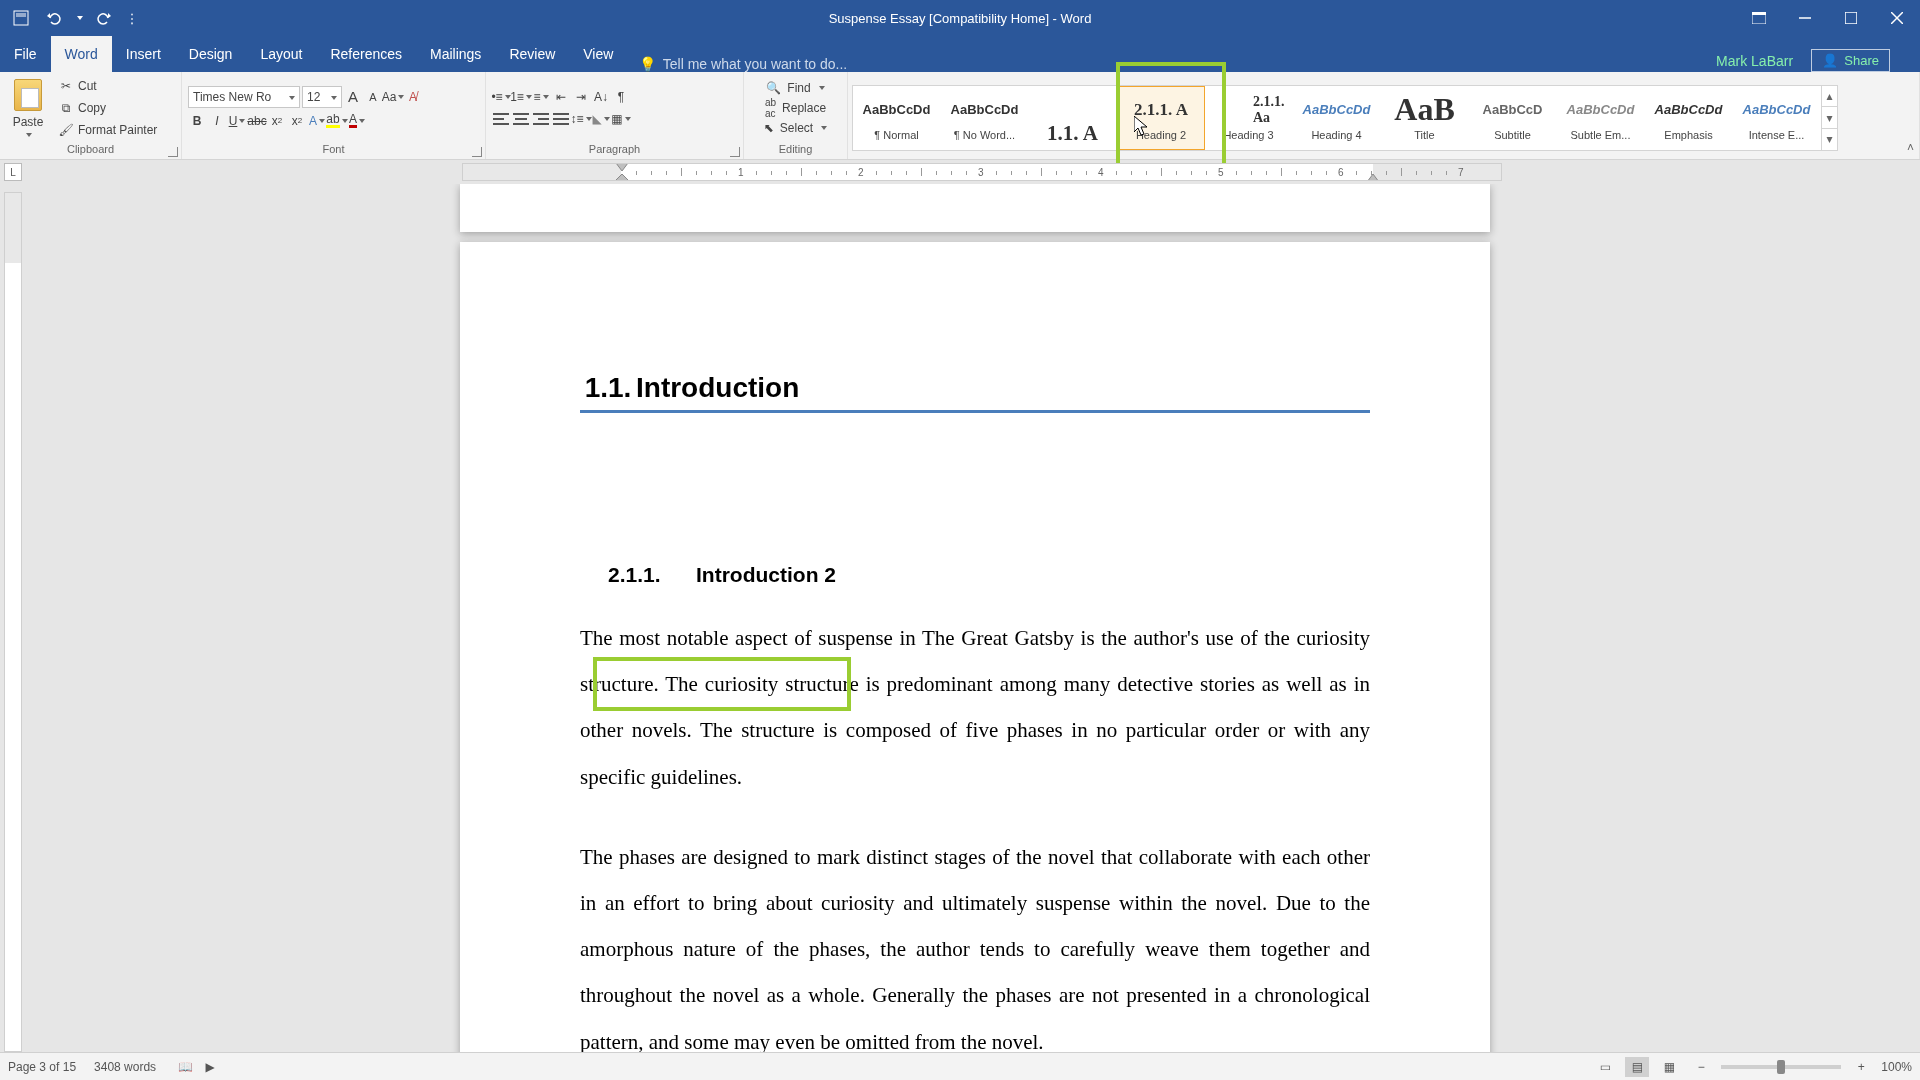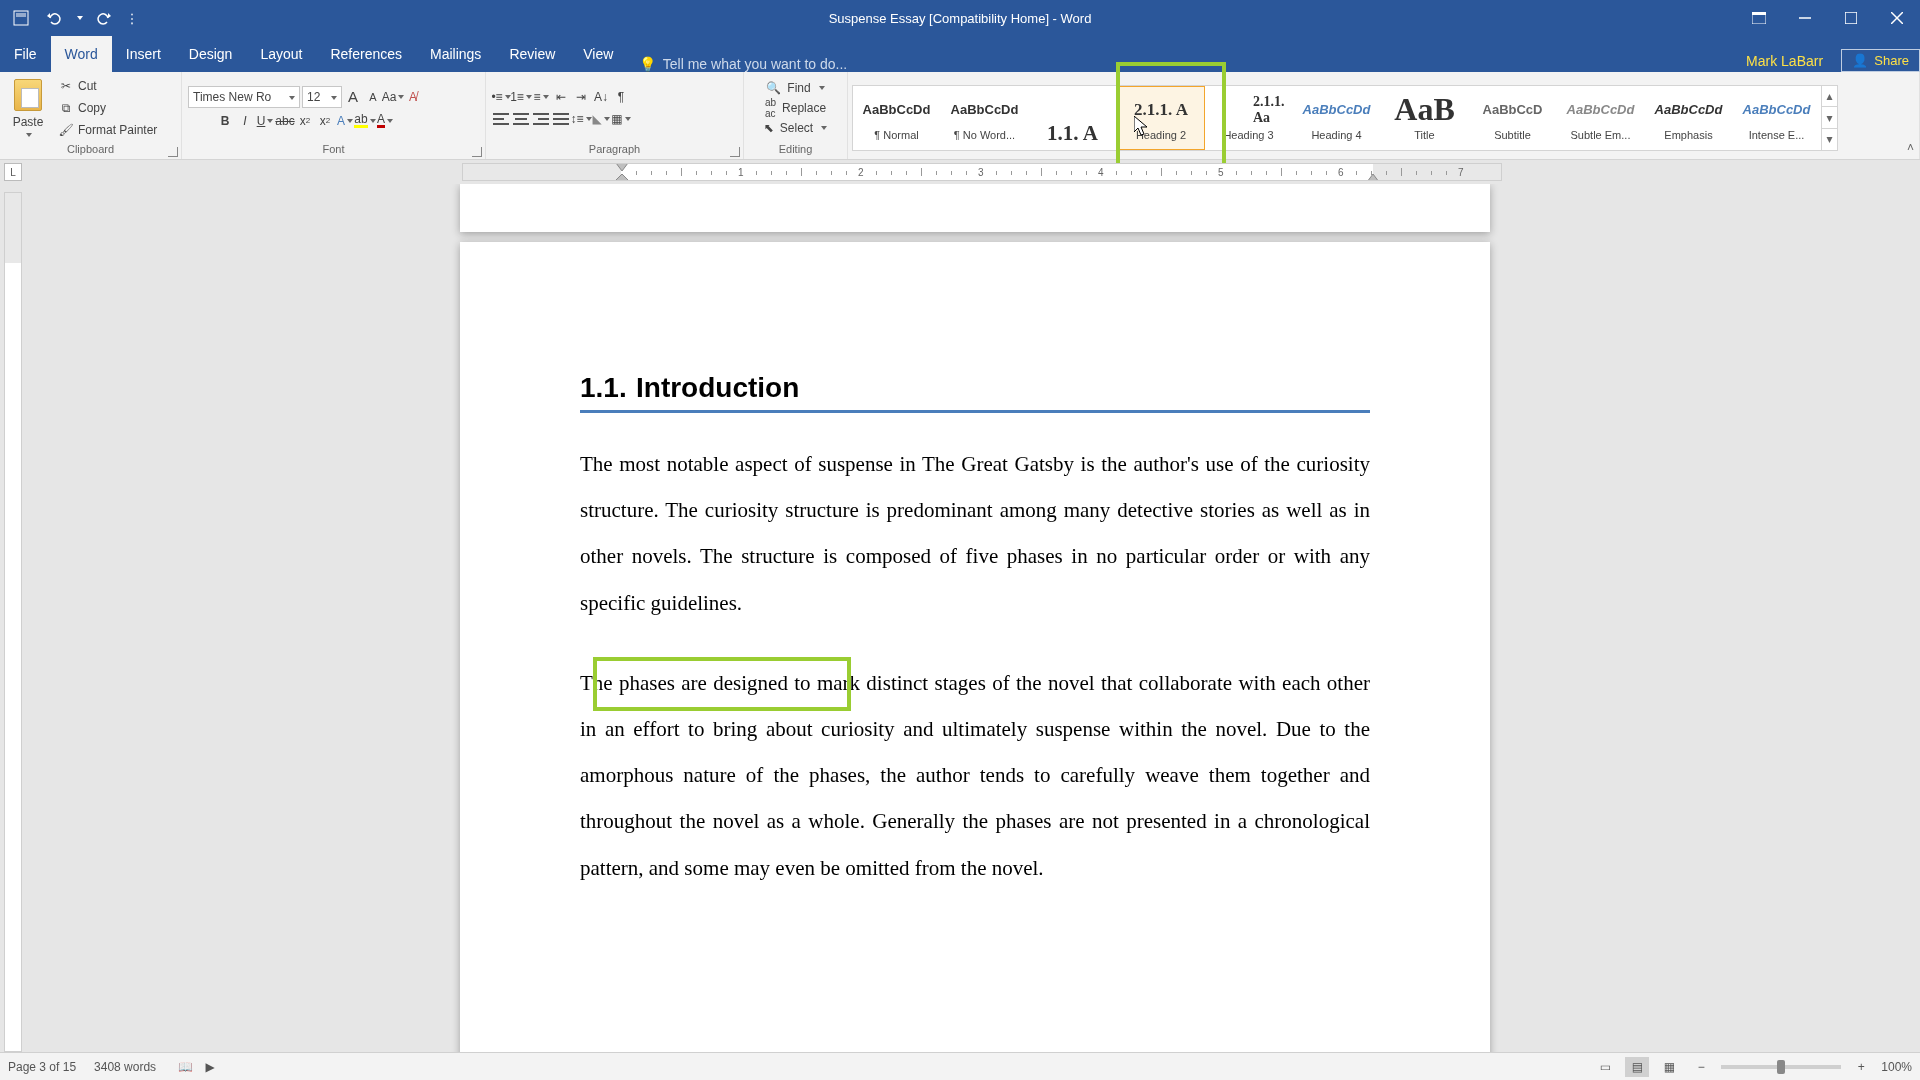--- a/index.html
+++ b/index.html
@@ -12,21 +12,21 @@
 .titlebar .title { position: absolute; left: 50%; transform: translateX(-50%); }
 .titlebar .win-controls { position: absolute; right: 0; top: 0; height: 36px; display: flex; }
 .titlebar .win-btn { width: 46px; height: 36px; display: flex; align-items: center; justify-content: center; color: #fff; }
 
 
 .menubar { background: #2b579a; height: 36px; display: flex; align-items: flex-end; color: #fff; font-size: 14px; }
 .menubar .tab { padding: 8px 14px; height: 36px; display: flex; align-items: center; }
 .menubar .tab.file { background: #2b579a; color: #fff; }
 .menubar .tab.active { background: #f3f3f3; color: #2b579a; }
 .menubar .tellme { display: flex; align-items: center; color: #cdd9ea; gap: 6px; padding-left: 12px; font-size: 14px; }
-.menubar .right { margin-left: auto; display: flex; align-items: center; gap: 18px; padding-right: 0; color: #fde047; }
+.menubar .right { margin-left: auto; display: flex; align-items: center; gap: 18px; padding-right: 30px; color: #86efac; }
 .menubar .share { border: 1px solid rgba(255,255,255,.7); padding: 3px 10px; display: flex; align-items: center; gap: 6px; font-size: 13px; }
 
 
 .ribbon { background: #f3f3f3; height: 88px; border-bottom: 1px solid #d4d4d4; display: flex; font-size: 12px; color: #444; position: relative; }
 .group { border-right: 1px solid #e1e1e1; display: flex; flex-direction: column; position: relative; }
 .group-body { flex: 1; display: flex; align-items: center; padding: 2px 6px; }
 .group-label { text-align: center; font-size: 11px; color: #666; padding-bottom: 2px; height: 16px; position: relative; }
 .group-label .dlg { position: absolute; right: 3px; bottom: 2px; width: 10px; height: 10px; border-right: 1px solid #888; border-bottom: 1px solid #888; }
 .rbtn { padding: 2px 4px; display: inline-flex; align-items: center; gap: 4px; }
 .col { display: flex; flex-direction: column; justify-content: center; gap: 2px; }
@@ -81,21 +81,21 @@
 
 
 .doc-area { position: absolute; top: 184px; left: 0; right: 0; bottom: 28px; overflow: hidden; background: #e6e6e6; }
 .v-ruler { position: absolute; left: 4px; top: 8px; width: 18px; bottom: 0; background: #fff; border: 1px solid #cfcfcf; }
 .v-ruler .shade { position: absolute; left: 0; width: 100%; background: #e8e8e8; }
 .page { position: absolute; left: 460px; top: 0; width: 1030px; background: #fff; box-shadow: 0 2px 8px rgba(0,0,0,.3); padding: 0; }
 .page-pad { padding: 130px 120px 60px 120px; position: relative; }
 .page-break { position: absolute; left: 460px; top: 0; width: 1030px; height: 48px; background: #fff; box-shadow: 0 2px 8px rgba(0,0,0,.3); }
 
 .h1-line { display: flex; align-items: baseline; font-family: "Times New Roman", serif; font-weight: bold; font-size: 28px; color: #000; }
-.h1-num { width: 56px; }
+.h1-num { width: 56px; text-align: center; }
 .h1-underline { height: 3px; background: #4a7ebb; width: 790px; margin-top: 6px; }
 
 .h2-line { display: flex; align-items: baseline; font-family: "Times New Roman", serif; font-weight: bold; font-size: 21px; color: #000; margin-top: 150px; margin-left: 28px; }
 .h2-num { width: 88px; }
 
 .body-p { font-family: "Times New Roman", serif; font-size: 21px; color: #000; text-align: justify; line-height: 2.2; margin-top: 28px; }
 
 
 .statusbar { position: absolute; bottom: 0; left: 0; right: 0; height: 28px; background: #f3f3f3; border-top: 1px solid #d0d0d0; display: flex; align-items: center; font-size: 12px; color: #555; padding: 0 8px; }
 .statusbar .right { margin-left: auto; display: flex; align-items: center; gap: 8px; }
@@ -206,21 +206,21 @@
             <span class="mini-icon">🖌</span>
             <span>Format Painter</span>
           </div>
       </div>
     </div>
     <div class="group-label"><span>Clipboard</span><span class="dlg"></span></div>
   </div>
 
   <div class="group" style="width:304px;">
     <div class="group-body">
-        <div class="col" style="gap:4px;align-items:center;">
+        <div class="col" style="gap:4px;">
       <div class="row">
         <div class="font-name">
               <span>Times New Ro</span>
               <span class="dd-caret"></span>
             </div>
         <div class="font-size">
               <span>12</span>
               <span class="dd-caret"></span>
             </div>
         <span class="sq16" style="font-size:15px;">A</span>
@@ -479,20 +479,24 @@
   <div class="page-break"></div>
 
   <div class="page" style="top:58px; min-height:1000px;">
     <div class="page-pad">
       <div class="h1-line">
         <span class="h1-num">1.1.</span>
         <span>Introduction</span>
       </div>
       <div class="h1-underline"></div>
 
+      <div class="h2-line">
+        <span class="h2-num">2.1.1.</span>
+        <span>Introduction 2</span>
+      </div>
 
       <p class="body-p">The most notable aspect of suspense in The Great Gatsby is the author's use of the curiosity structure. The curiosity structure is predominant among many detective stories as well as in other novels. The structure is composed of five phases in no particular order or with any specific guidelines.</p>
       <p class="body-p" style="margin-top:34px;">The phases are designed to mark distinct stages of the novel that collaborate with each other in an effort to bring about curiosity and ultimately suspense within the novel. Due to the amorphous nature of the phases, the author tends to carefully weave them together and throughout the novel as a whole. Generally the phases are not presented in a chronological pattern, and some may even be omitted from the novel.</p>
     </div>
   </div>
 
   <div class="hl" style="left:593px; top:473px; width:258px; height:54px;"></div>
 
 </div>
 

